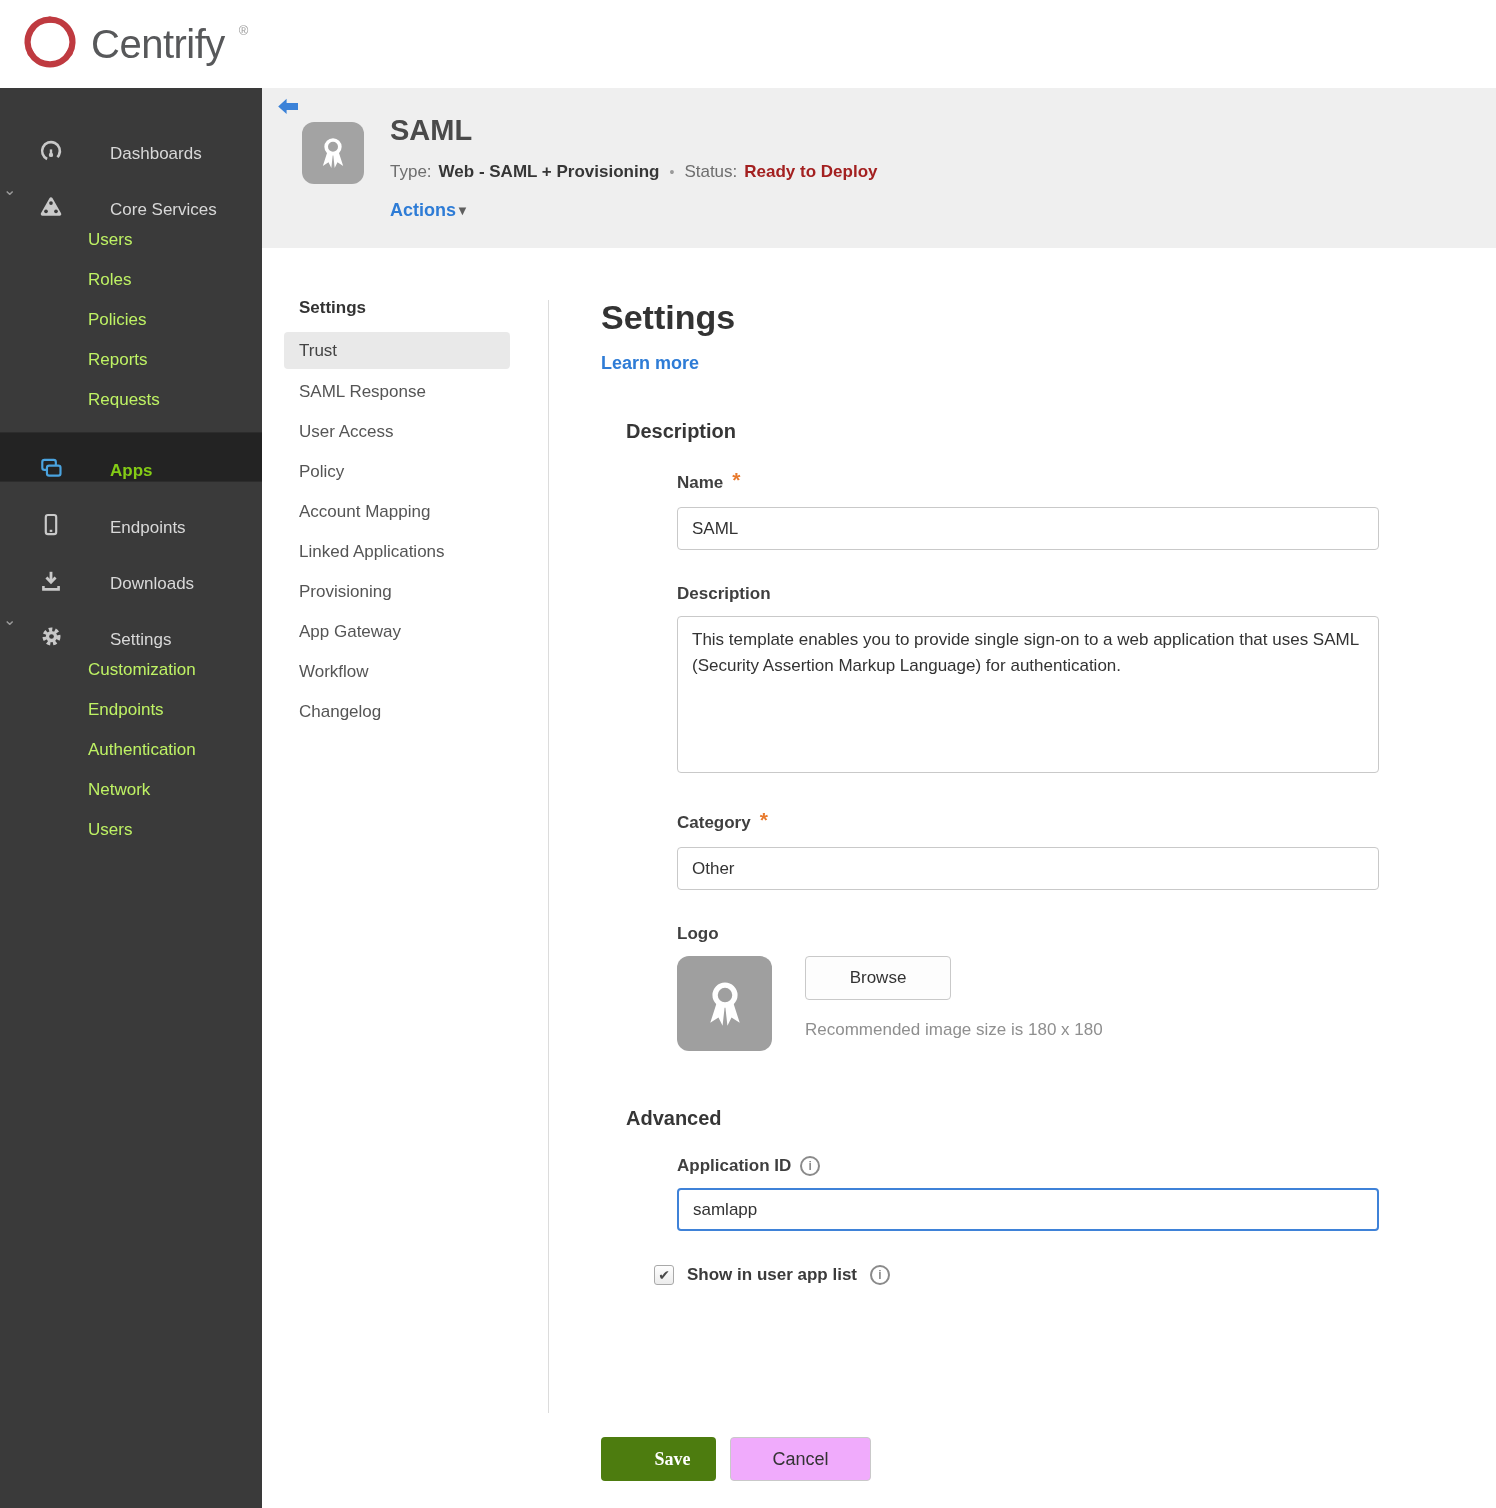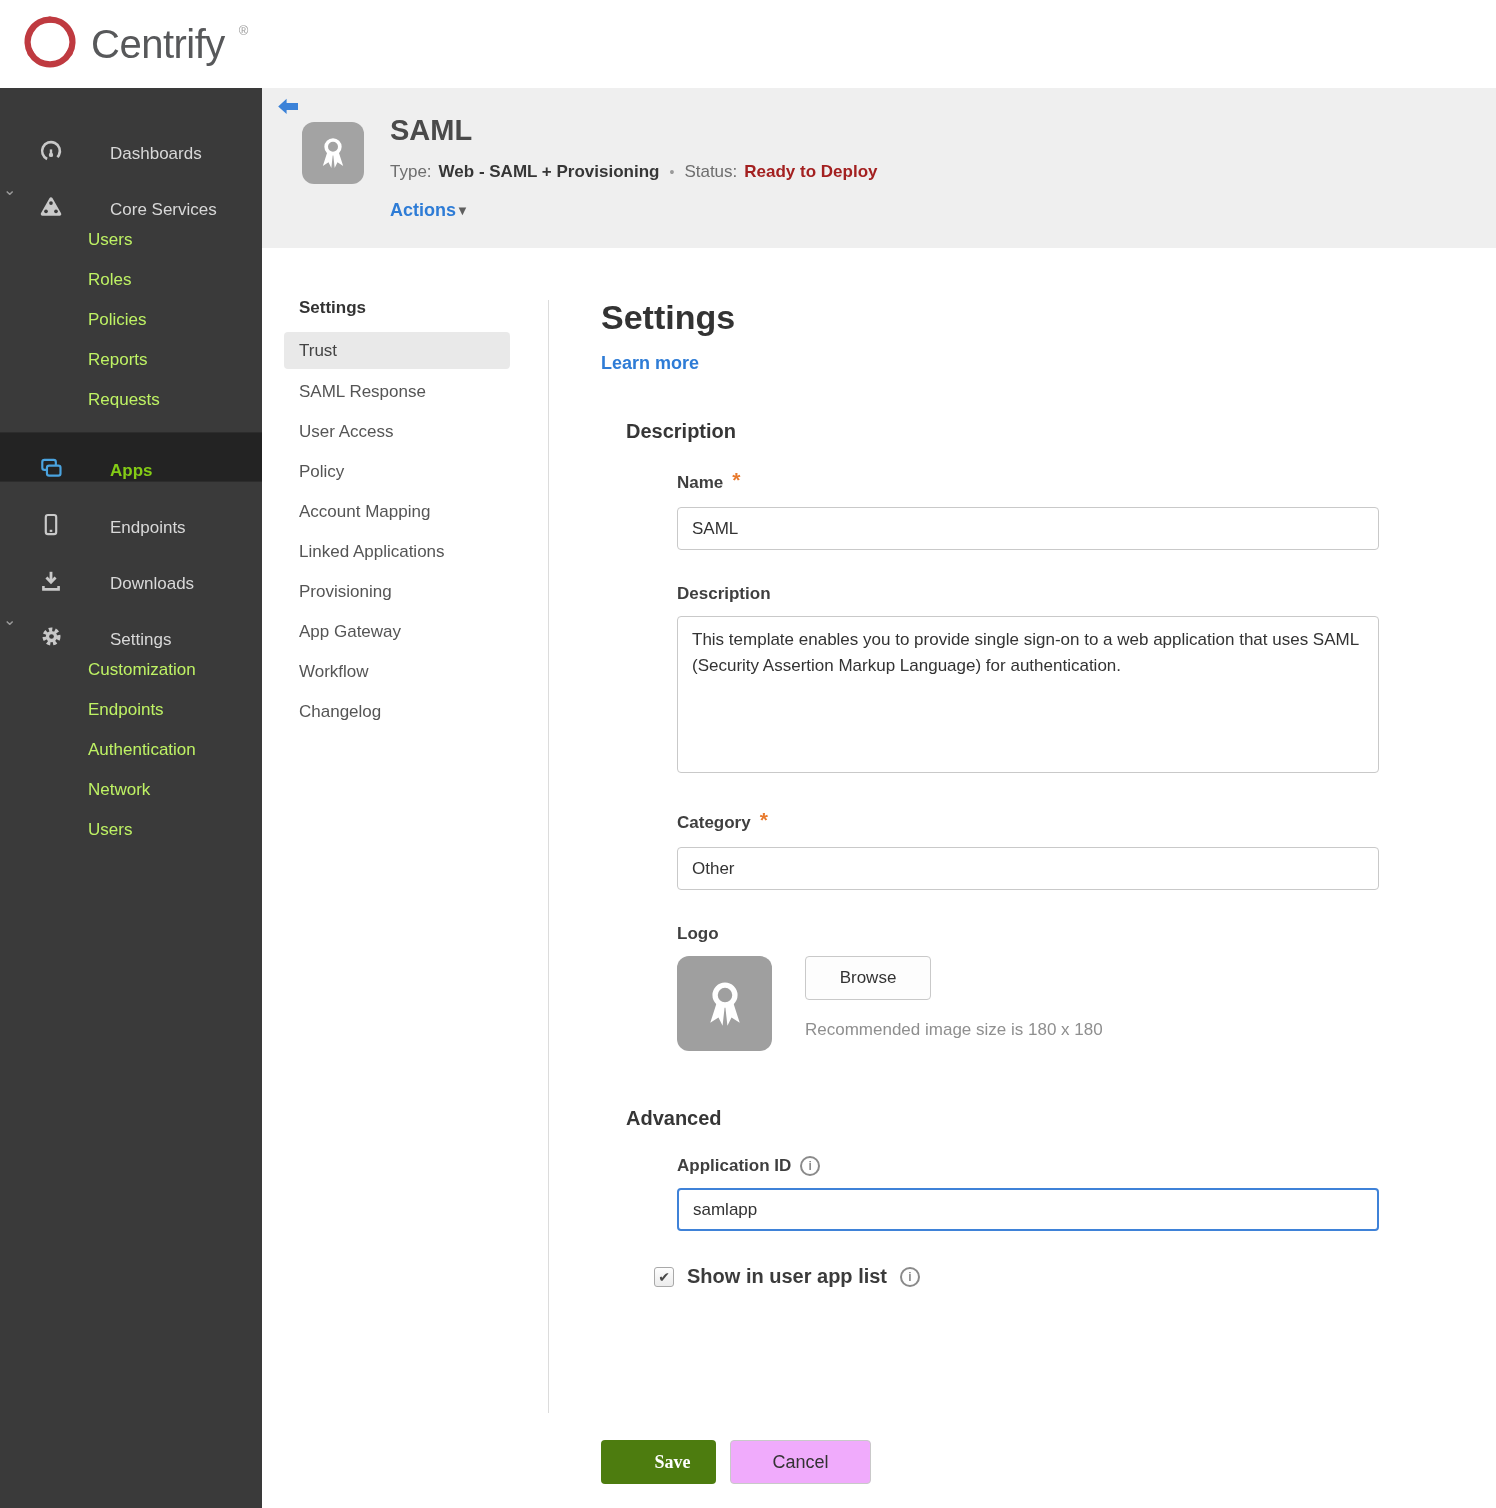--- a/index.html
+++ b/index.html
@@ -73,33 +73,33 @@
   .req { color:#e87a2e; font-size:21px; position:relative; top:-3px; }
   .text-input { margin-top:12px; width:100%; height:43px; border:1px solid #c9c9c9;
     border-radius:4px; font-size:17px; padding:0 14px; color:#333; font-family:inherit;
     background:#fff; }
   textarea.text-input { height:157px; padding-top:10px; resize:none; line-height:26px; }
   .text-input.focused { border:2px solid #3f82d8; }
 
   .logo-row { display:flex; margin-top:12px; gap:33px; }
   .logo-box { width:95px; height:95px; border-radius:12px; background:#9f9f9f; flex:none;
     display:flex; align-items:center; justify-content:center; }
-  .browse-btn { width:126px; height:44px; background:#fdfdfd; border:1px solid #c9c9c9;
+  .browse-btn { width:146px; height:44px; background:#fdfdfd; border:1px solid #c9c9c9;
     border-radius:4px; font-size:17px; color:#333; font-family:inherit; cursor:pointer; }
   .hint { color:#8f8f8f; font-size:17px; margin-top:20px; }
 
   .info { width:20px; height:20px; border:2px solid #8a8a8a; border-radius:50%;
     color:#8a8a8a; font-size:12px; font-weight:bold; display:inline-flex; flex:none;
     align-items:center; justify-content:center; }
 
   .check-row { margin-left:53px; margin-top:34px; display:flex; align-items:center; gap:13px; }
   .checkbox { width:20px; height:20px; border:1px solid #a9a9a9; border-radius:3px;
     background:linear-gradient(#fefefe,#ececec); display:flex; align-items:center;
     justify-content:center; font-size:14px; color:#4a4a4a; cursor:pointer; }
-  .check-label { font-size:20px; font-weight:bold; color:#3b3b3b; }
+  .check-label { font-size:17px; font-weight:bold; color:#3b3b3b; }
 
   .btn-row { margin-top:152px; display:flex; gap:14px; }
   .save-btn { width:115px; height:44px; background:#4d7c0f; color:#fff; font-weight:bold;
     font-size:18px; border:none; border-radius:4px; font-family:Liberation Serif, serif; cursor:pointer;padding-left:28px; }
   .cancel-btn { width:141px; height:44px; background:#f0abfc; border:1px solid #c9c9c9;
     border-radius:4px; font-size:18px; color:#333; font-family:inherit; cursor:pointer; }
 
   .mt28 { margin-top:28px; } .mt34 { margin-top:34px; } .mt26 { margin-top:26px; }
 </style>
 </head>

